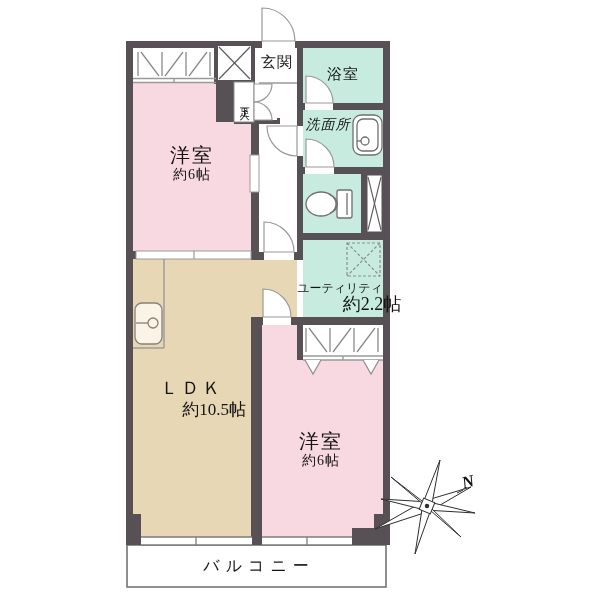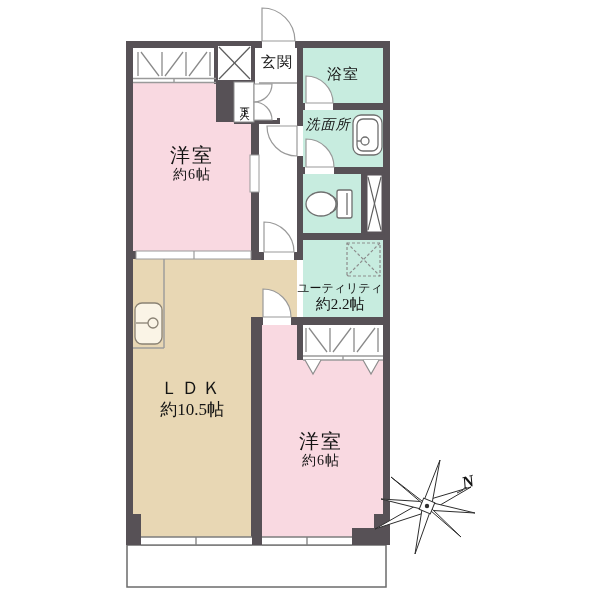--- a/index.html
+++ b/index.html
@@ -10,23 +10,23 @@
   #plan svg{position:absolute;left:0;top:0;}
   .lbl{
     position:absolute;transform:translate(-50%,-50%);
     white-space:nowrap;text-align:center;line-height:1.25;
     font-family:"Liberation Serif","DejaVu Serif",serif;color:#141414;
   }
   .room-name{font-size:20px;letter-spacing:2px;}
   .room-area{font-size:14px;letter-spacing:1px;}
   .small-name{font-size:15px;letter-spacing:1px;}
   .ldk-name{font-size:18px;letter-spacing:3px;}
-  .ldk-area{font-size:17px;}
+  .ldk-area{font-size:17px;margin-left:22px;}
   .utility-name{font-size:12px;letter-spacing:0;}
-  .utility-area{font-size:15px;}
+  .utility-area{font-size:18px;margin-left:32px;}
   .balcony-name{font-size:16px;letter-spacing:6px;}
   .vertical-lbl{writing-mode:vertical-rl;font-size:10px;letter-spacing:1px;}
   .north-lbl{font-size:17px;font-weight:bold;font-style:italic;transform:translate(-50%,-50%) rotate(-15deg);}
 </style>
 </head>
 <body>
 
 <div id="plan">
 
 <svg width="600" height="600" viewBox="0 0 600 600">
@@ -205,15 +205,16 @@
 
   <div class="lbl utility-name" style="left:340px;top:288px;">ユーティリティ</div>
   <div class="lbl utility-area" style="left:340px;top:304px;">約2.2帖</div>
 
   <div class="lbl ldk-name" style="left:192px;top:388px;">ＬＤＫ</div>
   <div class="lbl ldk-area" style="left:192px;top:410px;">約10.5帖</div>
 
   <div class="lbl room-name" style="left:321px;top:441px;">洋室</div>
   <div class="lbl room-area" style="left:321px;top:461px;">約6帖</div>
 
+  <div class="lbl balcony-name" style="left:259px;top:566px;">バルコニー</div>
 
   <div class="lbl north-lbl" style="left:468px;top:482px;">N</div>
 </div>
 
 </body></html>

